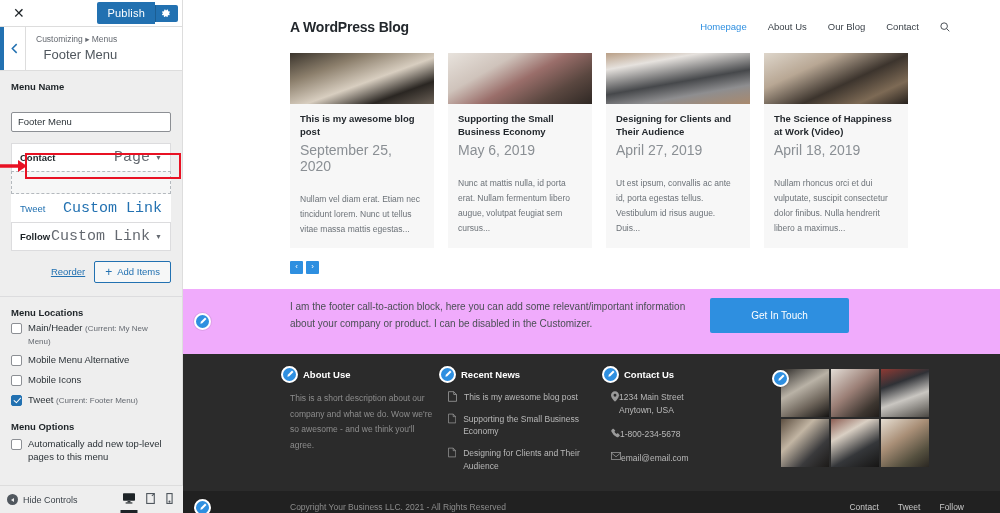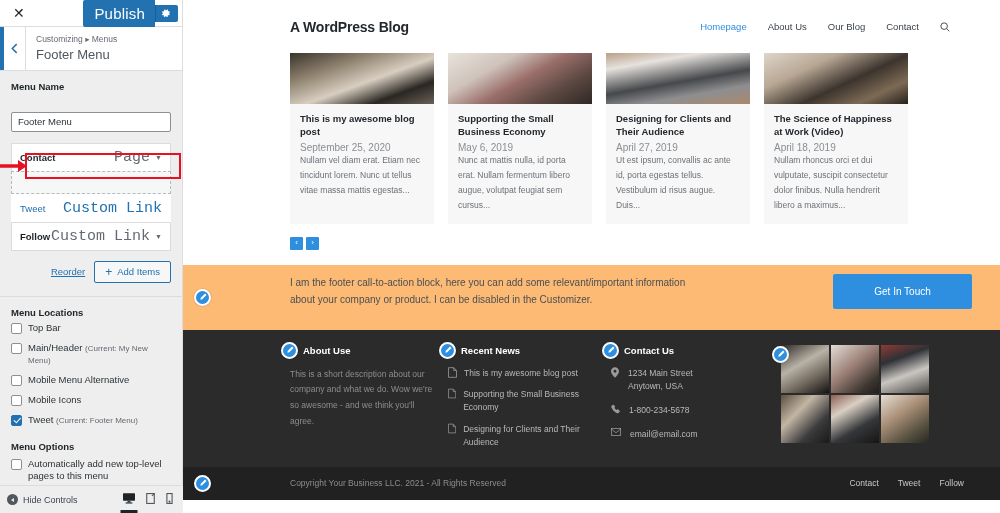--- a/index.html
+++ b/index.html
@@ -26,21 +26,21 @@
     border-bottom: 1px solid #ddd;
     flex: 0 0 auto;
   }
   .close-x {
     font-size: 14px; color: #1d2327; line-height: 1;
     cursor: pointer; font-weight: 400; padding: 3px 5px;
   }
   .publish-wrap { display: flex; align-items: center; }
   .publish-btn {
     background: #2271b1; color: #fff; border: none;
-    font-size: 15px; padding: 5px 10px 5px 11px;
+    font-size: 11px; padding: 5px 10px 5px 11px;
     border-radius: 2px 0 0 2px; cursor: pointer;
     font-family: inherit; letter-spacing: .2px;
   }
   .publish-gear {
     background: #2271b1; color: #fff; border: none;
     border-left: 1px solid #1b5e93;
     border-radius: 0 2px 2px 0;
     padding: 4px 7px 4px 6px; cursor: pointer;
     display: flex; align-items: center;
   }
@@ -49,21 +49,21 @@
     background: #fff; display: flex; align-items: stretch;
     border-bottom: 1px solid #ddd; min-height: 44px;
     flex: 0 0 auto;
   }
   .cz-back {
     width: 26px; background: #fff; border-right: 1px solid #ddd;
     border-left: 4px solid #2271b1;
     display: flex; align-items: center; justify-content: center;
     cursor: pointer; color: #2271b1; font-size: 13px;
   }
-  .cz-titles { padding: 6px 0 7px 10px; }
+  .cz-titles { padding: 6px 0 7px 10px; text-align: right; }
   .cz-crumb { font-size: 8.5px; color: #646970; line-height: 1.5; }
   .cz-title { font-size: 13px; color: #50575e; font-weight: 400; line-height: 1.35; }
 
   .cz-body { flex: 1 1 auto; padding: 10px 11px 0 11px; overflow: hidden; position: relative; }
 
   .field-label { font-size: 9.5px; color: #1d2327; font-weight: 700; margin-bottom: 19px; display:block; }
   .text-input {
     width: 100%; height: 20px; padding: 2px 6px;
     font-size: 9.5px; color: #2c3338;
     border: 1px solid #8c8f94; border-radius: 2px;
@@ -169,35 +169,35 @@
 
   
   .posts-area { background: #fff; padding: 0 0 0 107px; }
   .posts-row { display: flex; gap: 14px; padding-right: 28px; }
   .post-card {
     width: 144px; background: #f7f7f7; display: flex; flex-direction: column;
   }
   .post-thumb { width: 144px; height: 51px; background-size: cover; background-position: center; }
   .pc-body { padding: 8px 10px 11px 10px; }
   .pc-title { font-size: 9.5px; font-weight: 700; color: #23282d; line-height: 1.38; margin-bottom: 4px; }
-  .pc-date { font-size: 10px; color: #8a8f94; margin-bottom: 0; }
+  .pc-date { font-size: 14px; color: #8a8f94; margin-bottom: 18px; }
   .pc-excerpt { font-size: 8.5px; color: #6c7278; line-height: 1.75; }
 
   .carousel-nav { display: flex; gap: 3px; padding: 13px 0 0 107px; }
   .car-btn {
     width: 13px; height: 13px; background: #2e8fe0; color: #fff;
     display: flex; align-items: center; justify-content: center;
     font-size: 8px; cursor: pointer; border-radius: 1px; line-height: 1;
   }
 
   
   .cta {
-    background: #fdba74; height: 65px; margin-top: 15px;
+    background: #f0abfc; height: 65px; margin-top: 15px;
     display: flex; align-items: center; padding: 0 28px 12px 107px;
-    justify-content: space-between; position: relative;
+    position: relative;
   }
   .cta-text { font-size: 10px; color: #4a4f54; line-height: 1.75; max-width: 420px; }
   .cta-btn {
     background: #2e8fe0; color: #fff; font-size: 10px;
     padding: 12px 0; width: 139px; text-align: center;
     border: none; cursor: pointer; font-family: inherit; border-radius: 2px;
   }
 
   
   .site-footer { background: #2b2b2b; padding: 15px 28px 0 107px; height: 137px; }
@@ -209,21 +209,21 @@
   .fcol-gallery { width: 150px; margin-left: 20px; }
   .fcol-title {
     font-size: 9.5px; font-weight: 700; color: #fff; margin-bottom: 11px;
     padding-left: 13px;
   }
   .fcol-text { font-size: 8.5px; color: #8d8d8d; line-height: 1.85; }
   .fnews-item {
     display: flex; gap: 7px; align-items: flex-start; margin-bottom: 9px; cursor: pointer;
   }
   .fnews-text { font-size: 8.5px; color: #b9b9b9; line-height: 1.5; }
-  .fcontact-item { display: flex; gap: 9px; align-items: flex-start; margin-bottom: 11px; }
+  .fcontact-item { display: flex; align-items: flex-start; margin-bottom: 11px; }
   .fcontact-text { font-size: 8.5px; color: #b9b9b9; line-height: 1.55; }
   .gallery-grid { display: grid; grid-template-columns: repeat(3, 1fr); gap: 2px; width: 148px; }
   .gcell { width: 100%; height: 48px; background-size: cover; background-position: center; }
 
   .footer-bottom {
     background: #212121; height: 33px; display: flex; align-items: center;
     justify-content: space-between; padding: 0 28px 0 107px; position: relative;
   }
   .copyright { font-size: 8.5px; color: #8d8d8d; }
   .fbottom-menu { display: flex; gap: 19px; padding-right: 8px; }
@@ -307,24 +307,20 @@
         <button class="add-items-btn">
           <span class="plus-ico">+</span>
           <span>Add Items</span>
         </button>
       </div>
 
       <div class="section-hr"></div>
 
       <div class="sec-title">Menu Locations</div>
 
-      <div class="cb-row">
-        <span class="cb"></span>
-        <span class="cb-label"><span>Top Bar</span></span>
-      </div>
       <div class="cb-row">
         <span class="cb"></span>
         <span class="cb-label"><span>Main/Header</span>
           <span class="cb-cur">(Current: My New Menu)</span></span>
       </div>
       <div class="cb-row">
         <span class="cb"></span>
         <span class="cb-label"><span>Mobile Menu Alternative</span></span>
       </div>
       <div class="cb-row">

